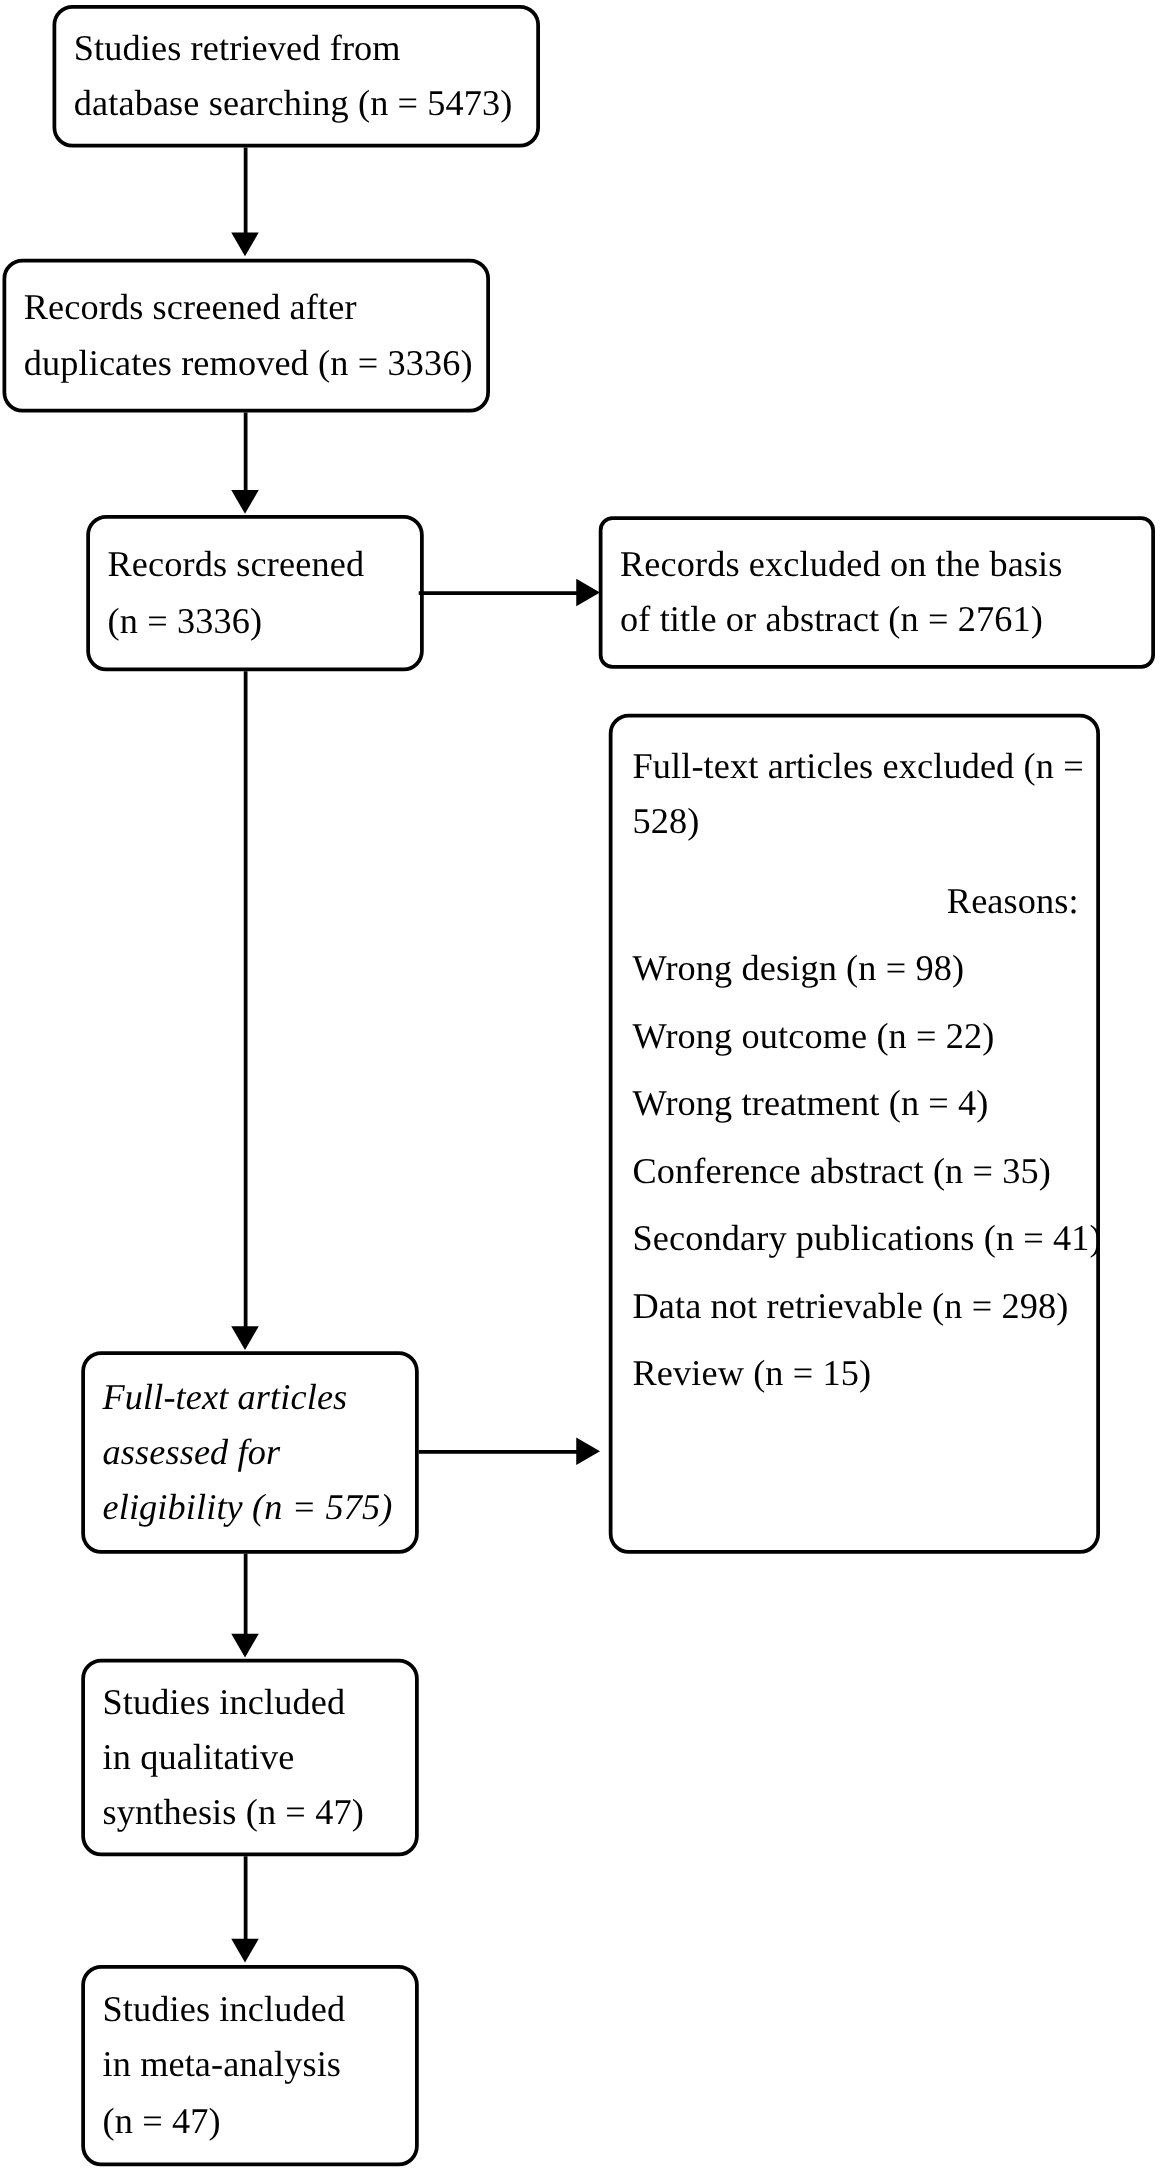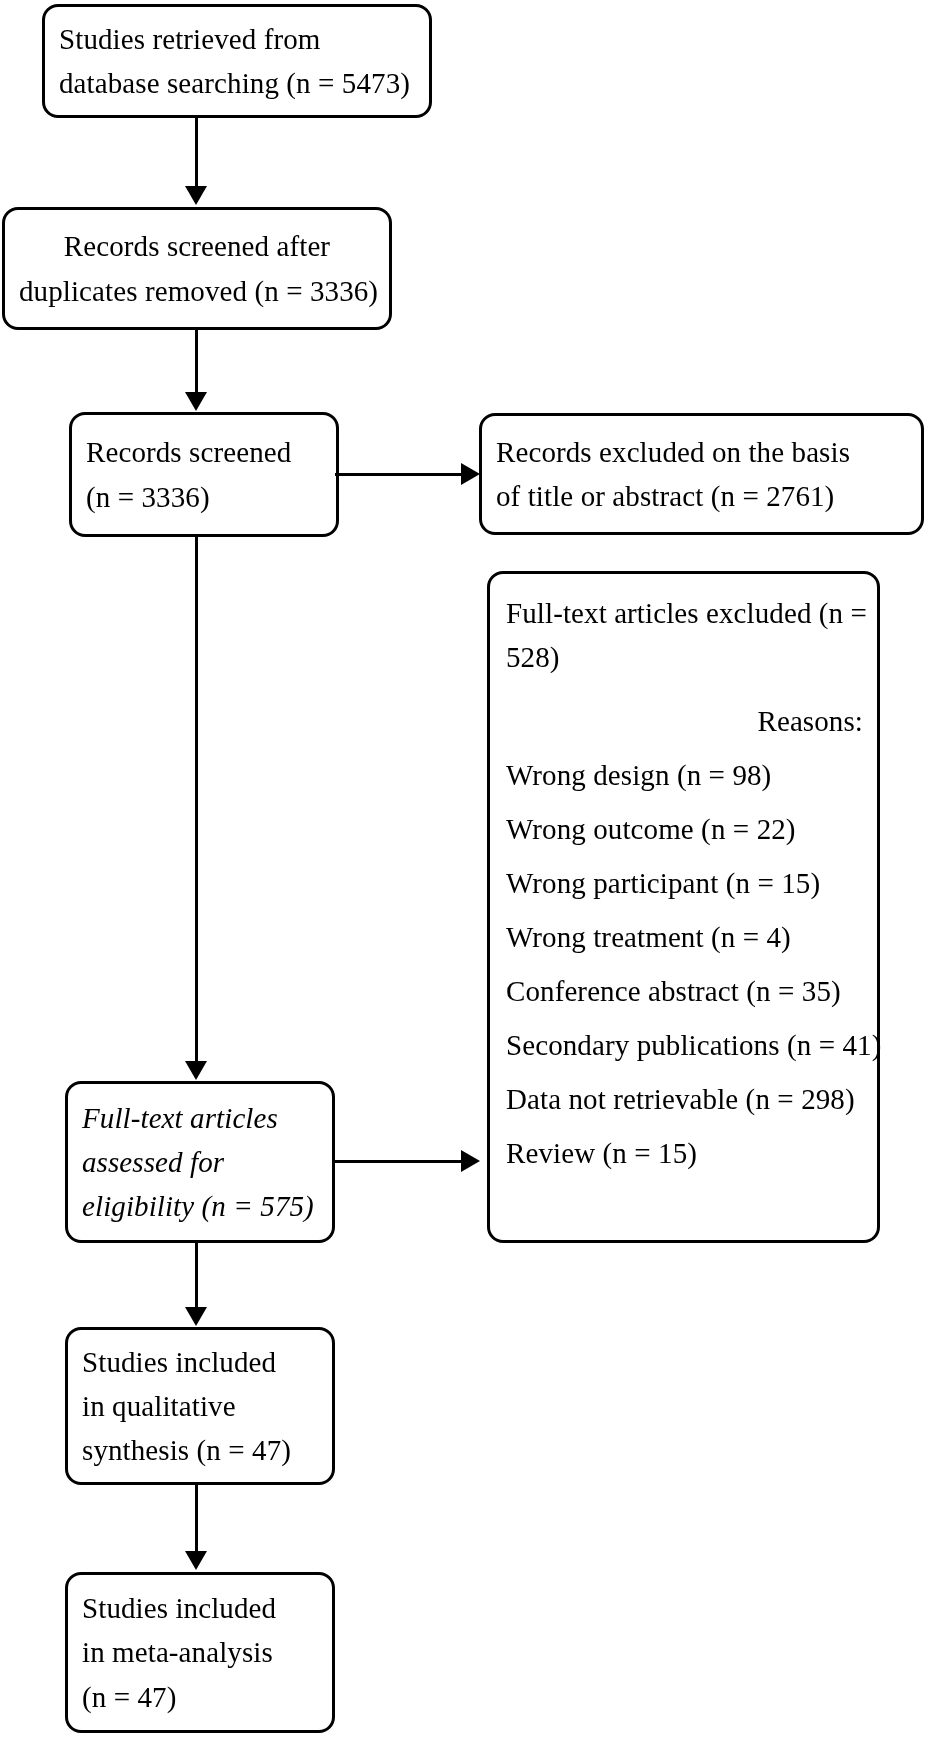--- a/index.html
+++ b/index.html
@@ -81,48 +81,47 @@
 <div id="page">
 
   <div class="node pad-lr" style="left:2px; top:4px; width:390px; height:114px;margin-left:40px;">
     <span class="line">Studies retrieved from</span>
     <span class="line">database searching (n = 5473)</span>
   </div>
 
   <div class="vline" style="left:195px; top:118px; height:70px;"></div>
   <div class="arrow-down" style="left:185px; top:186px;"></div>
 
-  <div class="node pad-lr" style="left:2px; top:207px; width:390px; height:123px;text-align:center;">
+  <div class="node pad-lr" style="left:2px; top:207px; width:390px; height:123px;">
     <span class="line">Records screened after</span>
     <span class="line">duplicates removed (n = 3336)</span>
   </div>
 
   <div class="vline" style="left:195px; top:330px; height:64px;"></div>
   <div class="arrow-down" style="left:185px; top:392px;"></div>
 
   <div class="node pad-lr" style="left:69px; top:412px; width:270px; height:125px;">
     <span class="line">Records screened</span>
     <span class="line">(n = 3336)</span>
   </div>
 
   <div class="hline" style="left:335px; top:473px; width:128px;"></div>
   <div class="arrow-right" style="left:461px; top:463px;"></div>
 
-  <div class="node pad-lr" style="left:479px; top:413px; width:445px; height:122px;">
+  <div class="node pad-lr" style="left:479px; top:413px; width:445px; height:122px;border-radius:11px;">
     <span class="line">Records excluded on the basis</span>
     <span class="line">of title or abstract (n = 2761)</span>
   </div>
 
   <div class="node reasons" style="left:487px; top:571px; width:393px; height:672px;">
     <span class="line head">Full-text articles excluded (n =</span>
     <span class="line head">528)</span>
     <span class="line reasons-label">Reasons:</span>
     <span class="line item">Wrong design (n = 98)</span>
     <span class="line item">Wrong outcome (n = 22)</span>
-    <span class="line item">Wrong participant (n = 15)</span>
     <span class="line item">Wrong treatment (n = 4)</span>
     <span class="line item">Conference abstract (n = 35)</span>
     <span class="line item">Secondary publications (n = 41)</span>
     <span class="line item">Data not retrievable (n = 298)</span>
     <span class="line item">Review (n = 15)</span>
   </div>
 
   <div class="vline" style="left:195px; top:537px; height:526px;"></div>
   <div class="arrow-down" style="left:185px; top:1061px;"></div>
 

